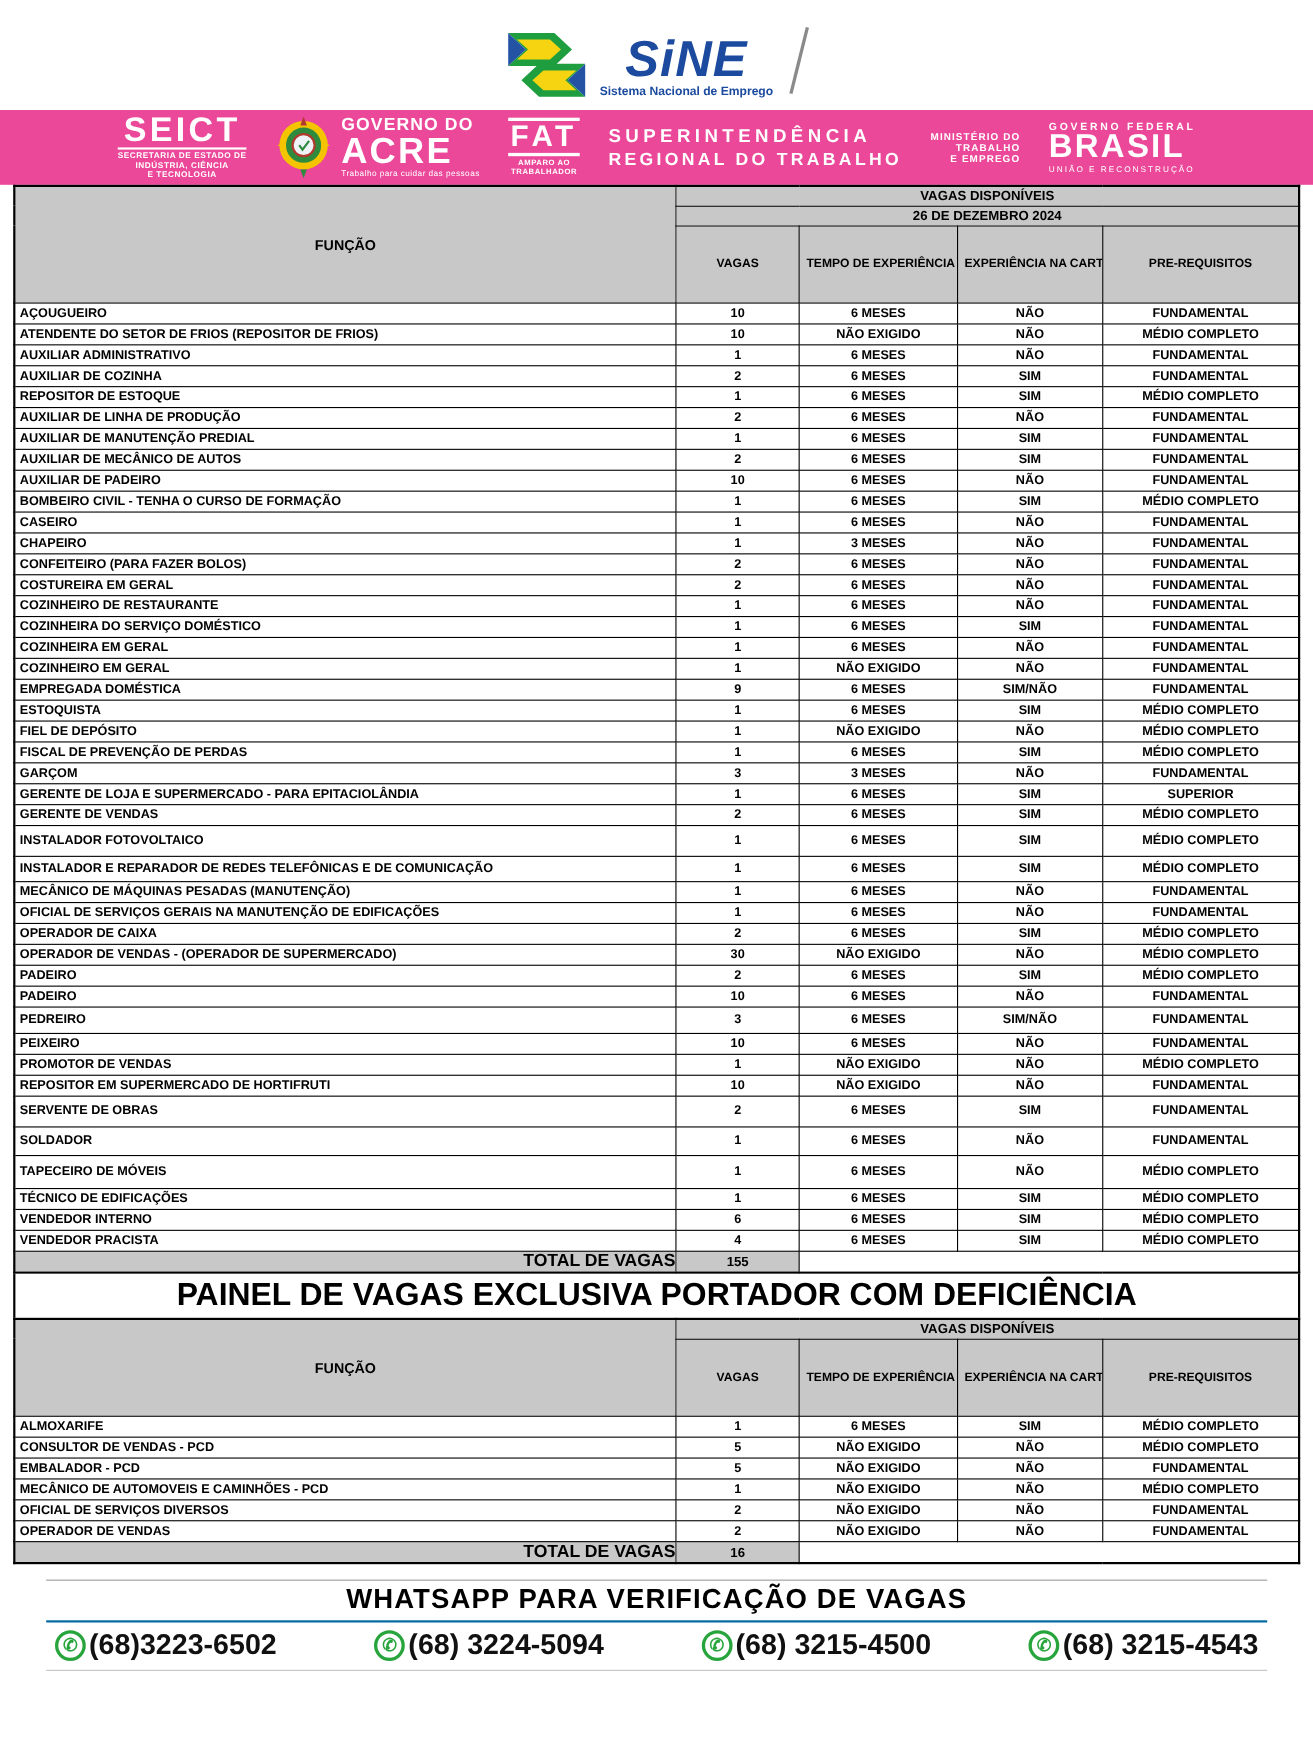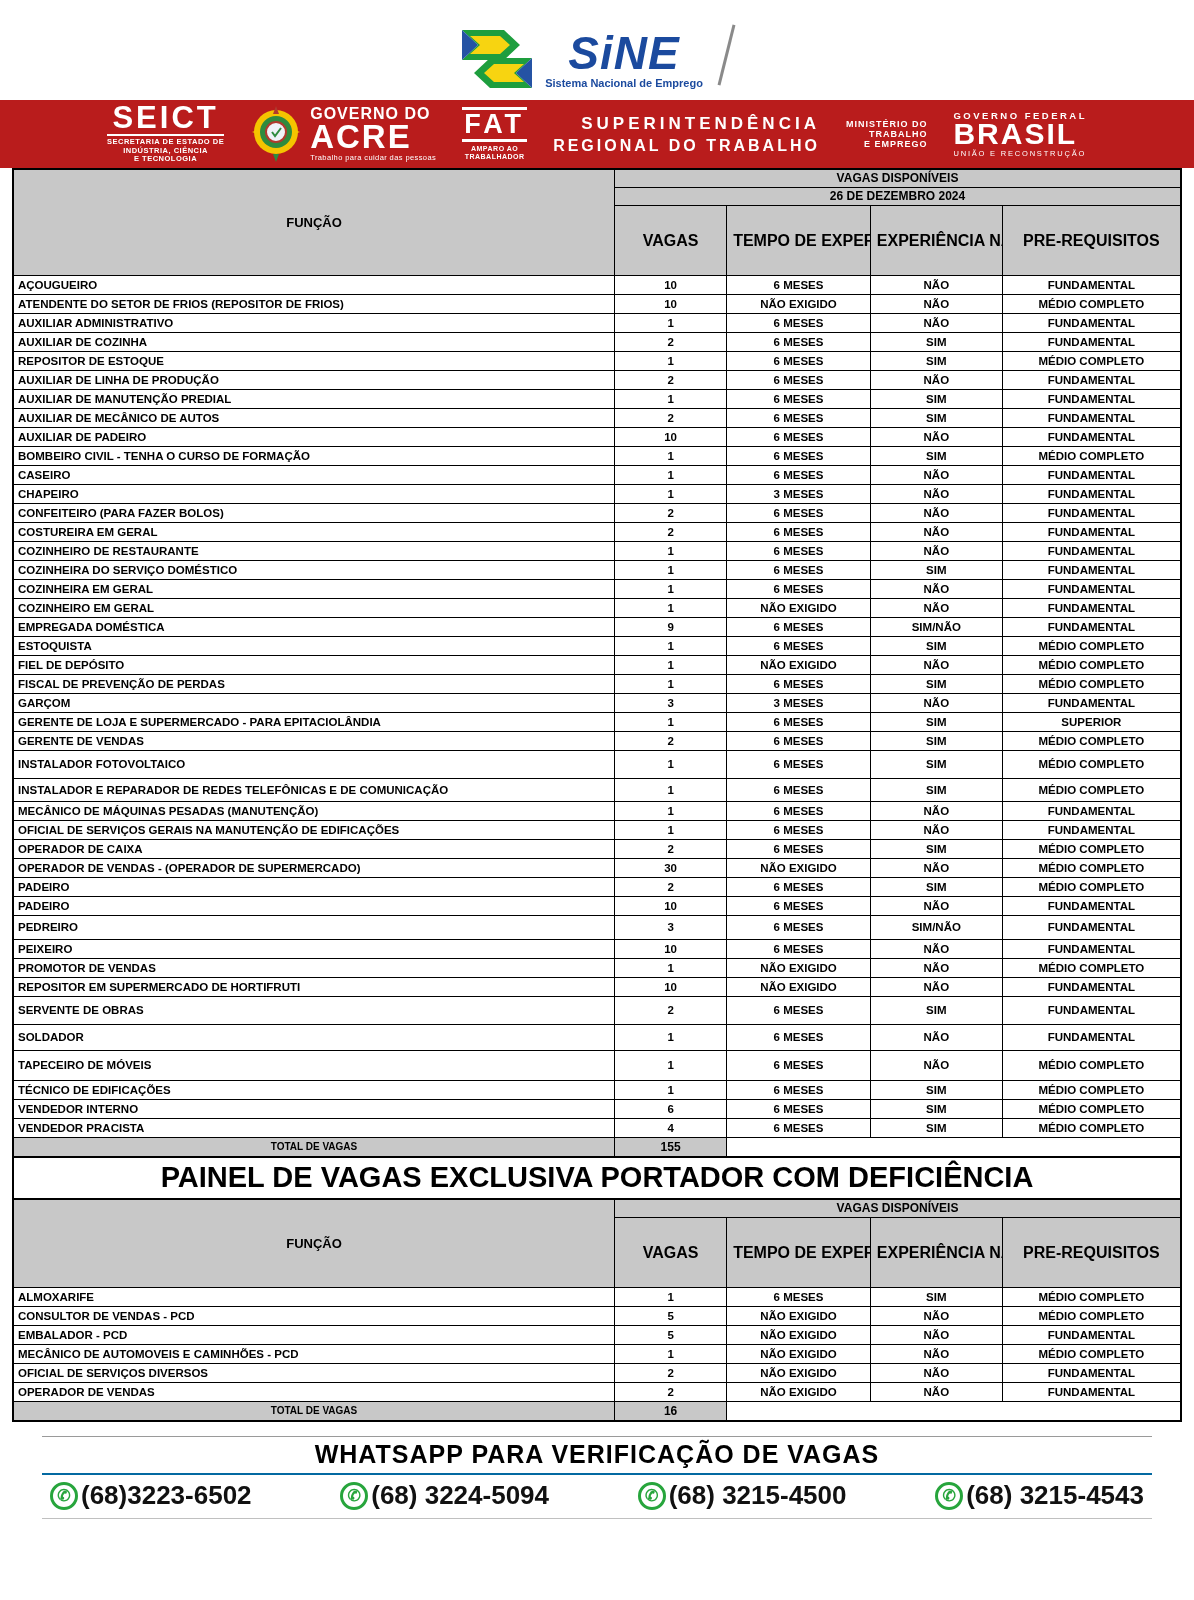--- a/index.html
+++ b/index.html
@@ -17,35 +17,35 @@
   .sine-sub  { font-size:11px; font-weight:bold; color:#1b4a9e; margin-top:1px; }
   .slash-divider { width:3px; height:62px; background:#8a8a8a; transform:rotate(14deg); margin:2px 10px 0; }
   .casa-block { display:flex; flex-direction:column; line-height:1; margin-top:2px; }
   .casa-row1 { display:flex; align-items:flex-end; gap:10px; }
   .casa-line1 { font-size:22px; color:#2e7fc2; letter-spacing:3px; font-weight:bold; }
   .casa-line2 { font-size:36px; font-weight:bold; color:#17489e; letter-spacing:0px; margin-top:2px; }
   .casa-line3 { font-size:10px; font-weight:bold; color:#2e7fc2; letter-spacing:1px; margin-top:4px; }
 
   
   .green-banner {
-    height:68px; background:#b91c1c; color:#fff; display:flex; align-items:center;
+    height:68px; background:#ec4899; color:#fff; display:flex; align-items:center;
     justify-content:center; gap:26px; padding:0 10px;
   }
   .seict { text-align:center; }
   .seict-name { font-size:31px; font-weight:bold; letter-spacing:3px; line-height:28px; border-bottom:2px solid #fff; padding:0 4px 2px; }
   .seict-sub { font-size:7.5px; font-weight:bold; letter-spacing:.5px; line-height:8.5px; margin-top:2px; }
   .acre-gov { display:flex; align-items:center; gap:8px; }
   .gov-text { display:flex; flex-direction:column; line-height:1; }
   .gov-line1 { font-size:16px; font-weight:bold; letter-spacing:1px; }
   .gov-line2 { font-size:33px; font-weight:bold; letter-spacing:2px; line-height:30px; }
   .gov-tag { font-size:7.5px; margin-top:2px; letter-spacing:.4px; }
   .fat { text-align:center; line-height:1; }
   .fat-name { font-size:27px; font-weight:bold; letter-spacing:4px; border-top:3px solid #fff; border-bottom:3px solid #fff; padding:1px 2px; }
   .fat-sub { font-size:7px; font-weight:bold; line-height:8px; margin-top:3px; letter-spacing:.5px; }
-  .superint { text-align:right; line-height:1; }
+  .superint { text-align:left; line-height:1; }
   .sup-line1 { font-size:17px; letter-spacing:4px; font-weight:bold; }
   .sup-line2 { font-size:16px; letter-spacing:3px; font-weight:bold; margin-top:6px; }
   .ministerio { text-align:right; line-height:10px; font-size:9px; font-weight:bold; letter-spacing:1px; }
   .brasil { text-align:left; line-height:1; }
   .brasil-top { font-size:9.5px; font-weight:bold; letter-spacing:2.5px; }
   .brasil-name { font-size:30px; font-weight:900; letter-spacing:2px; line-height:28px; }
   .brasil-bottom { font-size:7.5px; letter-spacing:1.8px; margin-top:2px; }
 
   
   .title-main { text-align:center; font-size:26px; font-weight:bold; color:#111; margin:8px 0 4px; letter-spacing:.5px; }
@@ -53,26 +53,26 @@
     margin:0 12px; border-left:2px solid #000; border-right:2px solid #000;
     text-align:center; font-size:29px; font-weight:bold; padding:3px 0 4px; background:#fff;
   }
 
   
   table.vagas { width:1170px; margin:0 12px; border-collapse:collapse; table-layout:fixed; border:2px solid #000; }
   table.vagas th, table.vagas td { border:1px solid #000; overflow:hidden; white-space:nowrap; }
   table.vagas th { background:#c8c8c8; font-weight:bold; text-align:center; }
   th.h-small { font-size:12px; height:18px; }
   th.h-funcao { font-size:13px; }
-  th.h-col { font-size:16px; height:70px; white-space:normal; line-height:15px; padding:16px 6px; }
+  th.h-col { font-size:11px; height:70px; white-space:normal; line-height:15px; padding:16px 6px; }
   td.c-funcao { font-size:11.5px; font-weight:bold; text-align:left; padding-left:4px; }
   td.c-center { font-size:11.5px; font-weight:bold; text-align:center; }
   tbody tr { height:19px; }
   tr.total-row { height:20px; }
-  tr.total-row td.t-label { background:#c8c8c8; font-size:10px; font-weight:bold; text-align:center; }
+  tr.total-row td.t-label { background:#c8c8c8; font-size:16px; font-weight:bold; text-align:right; }
   tr.total-row td.t-value { background:#c8c8c8; font-size:12px; font-weight:bold; text-align:center; }
   tr.total-row td.t-empty { background:#fff; }
 
   
   .wa-section { margin:14px 42px 0; border-top:1px solid #9a9a9a; }
   .wa-title { text-align:center; font-size:25px; font-weight:bold; letter-spacing:1px; padding:3px 0 4px; border-bottom:2px solid #0369a1; }
   .wa-row { display:flex; justify-content:space-between; align-items:center; padding:5px 8px 7px; border-bottom:1px solid #c0c0c0; }
   .wa-item { display:flex; align-items:center; gap:3px; font-size:26px; font-weight:bold; color:#111; }
   .wa-icon { width:28px; height:28px; border:3px solid #27a53c; border-radius:50%;
     display:inline-flex; align-items:center; justify-content:center; color:#27a53c;

